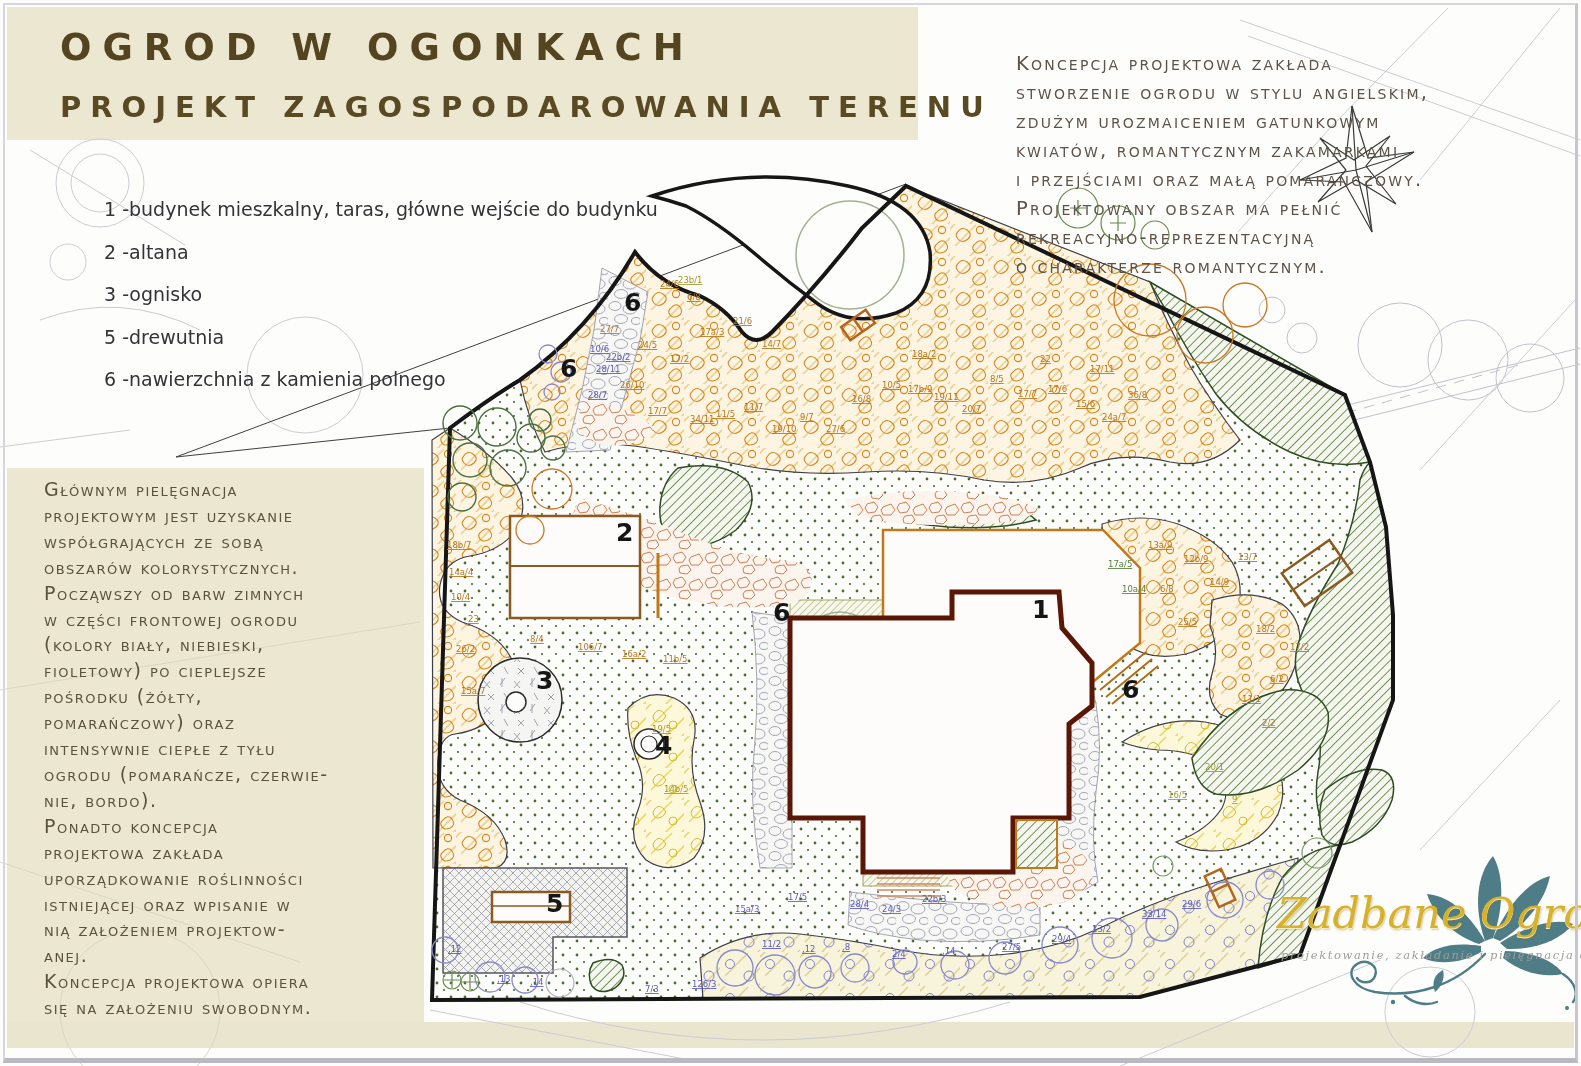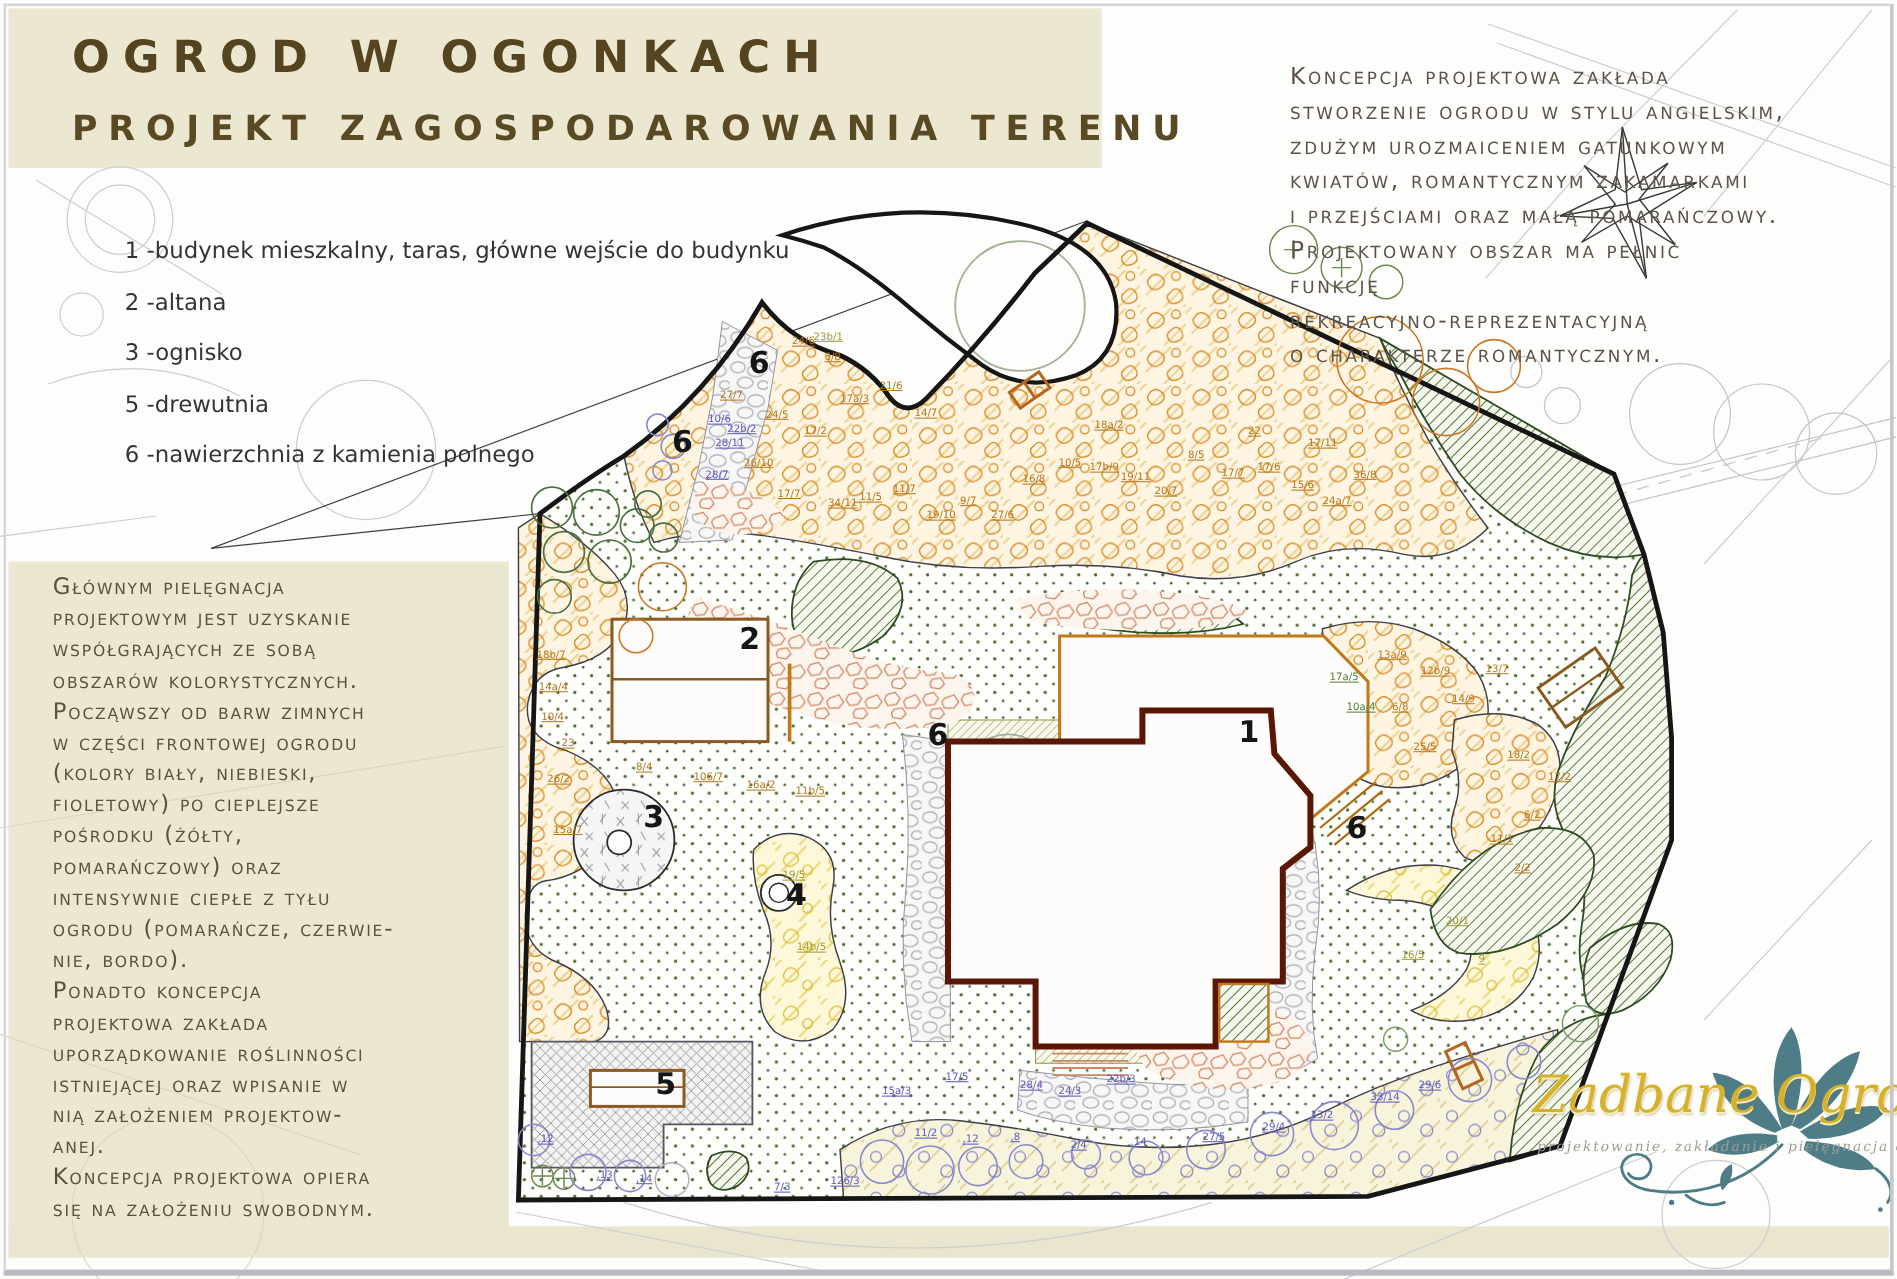--- a/index.html
+++ b/index.html
@@ -12,21 +12,21 @@
   
   .hdr{position:absolute;left:44px;top:26px;z-index:10;color:#544420;margin-left:16px;}
   .hdr .t1{font-size:37px;font-weight:bold;letter-spacing:11px;white-space:nowrap;}
   .hdr .t2{font-size:29px;font-weight:bold;letter-spacing:9px;margin-top:21px;white-space:nowrap;color:#5a4a24;}
 
   .legend{position:absolute;left:104px;top:198px;z-index:10;color:#333338;
           font-size:19px;}
   .legend div{margin-bottom:20.5px;white-space:nowrap;}
 
   .smallcaps{font-variant:small-caps;z-index:10;position:absolute;}
-  .concept{left:1075px;top:49px;width:505px;color:#5d5349;font-size:19.5px;
+  .concept{left:1016px;top:49px;width:505px;color:#5d5349;font-size:19.5px;
            line-height:29px;letter-spacing:2.2px;}
   .design{left:44px;top:477px;width:385px;color:#5b523e;font-size:19px;
           line-height:25.9px;letter-spacing:1.5px;}
   .smallcaps div{white-space:nowrap;}
 
   
   .logo-name{position:absolute;left:1277px;top:888px;z-index:12;
              font-family:"DejaVu Serif",serif;font-style:italic;font-size:43px;
              color:#d6b22c;white-space:nowrap;
              text-shadow:0 1px 0 #f3ecc0,1px 2px 2px rgba(140,110,20,.35);}
@@ -403,21 +403,20 @@
       <div>6 -nawierzchnia z kamienia polnego</div>
     </div>
 
   <div class="smallcaps concept" id="concept-text">
       <div>Koncepcja projektowa zakłada</div>
       <div>stworzenie ogrodu w stylu angielskim,</div>
       <div>zdużym urozmaiceniem gatunkowym</div>
       <div>kwiatów, romantycznym zakamarkami</div>
       <div>i przejściami oraz małą pomarańczowy.</div>
       <div>Projektowany obszar ma pełnić</div>
-      <div>funkcję</div>
       <div>rekreacyjno-reprezentacyjną</div>
       <div>o charakterze romantycznym.</div>
     </div>
 
   <div class="smallcaps design" id="design-text">
       <div>Głównym pielęgnacja</div>
       <div>projektowym jest uzyskanie</div>
       <div>współgrających ze sobą</div>
       <div>obszarów kolorystycznych.</div>
       <div>Począwszy od barw zimnych</div>

